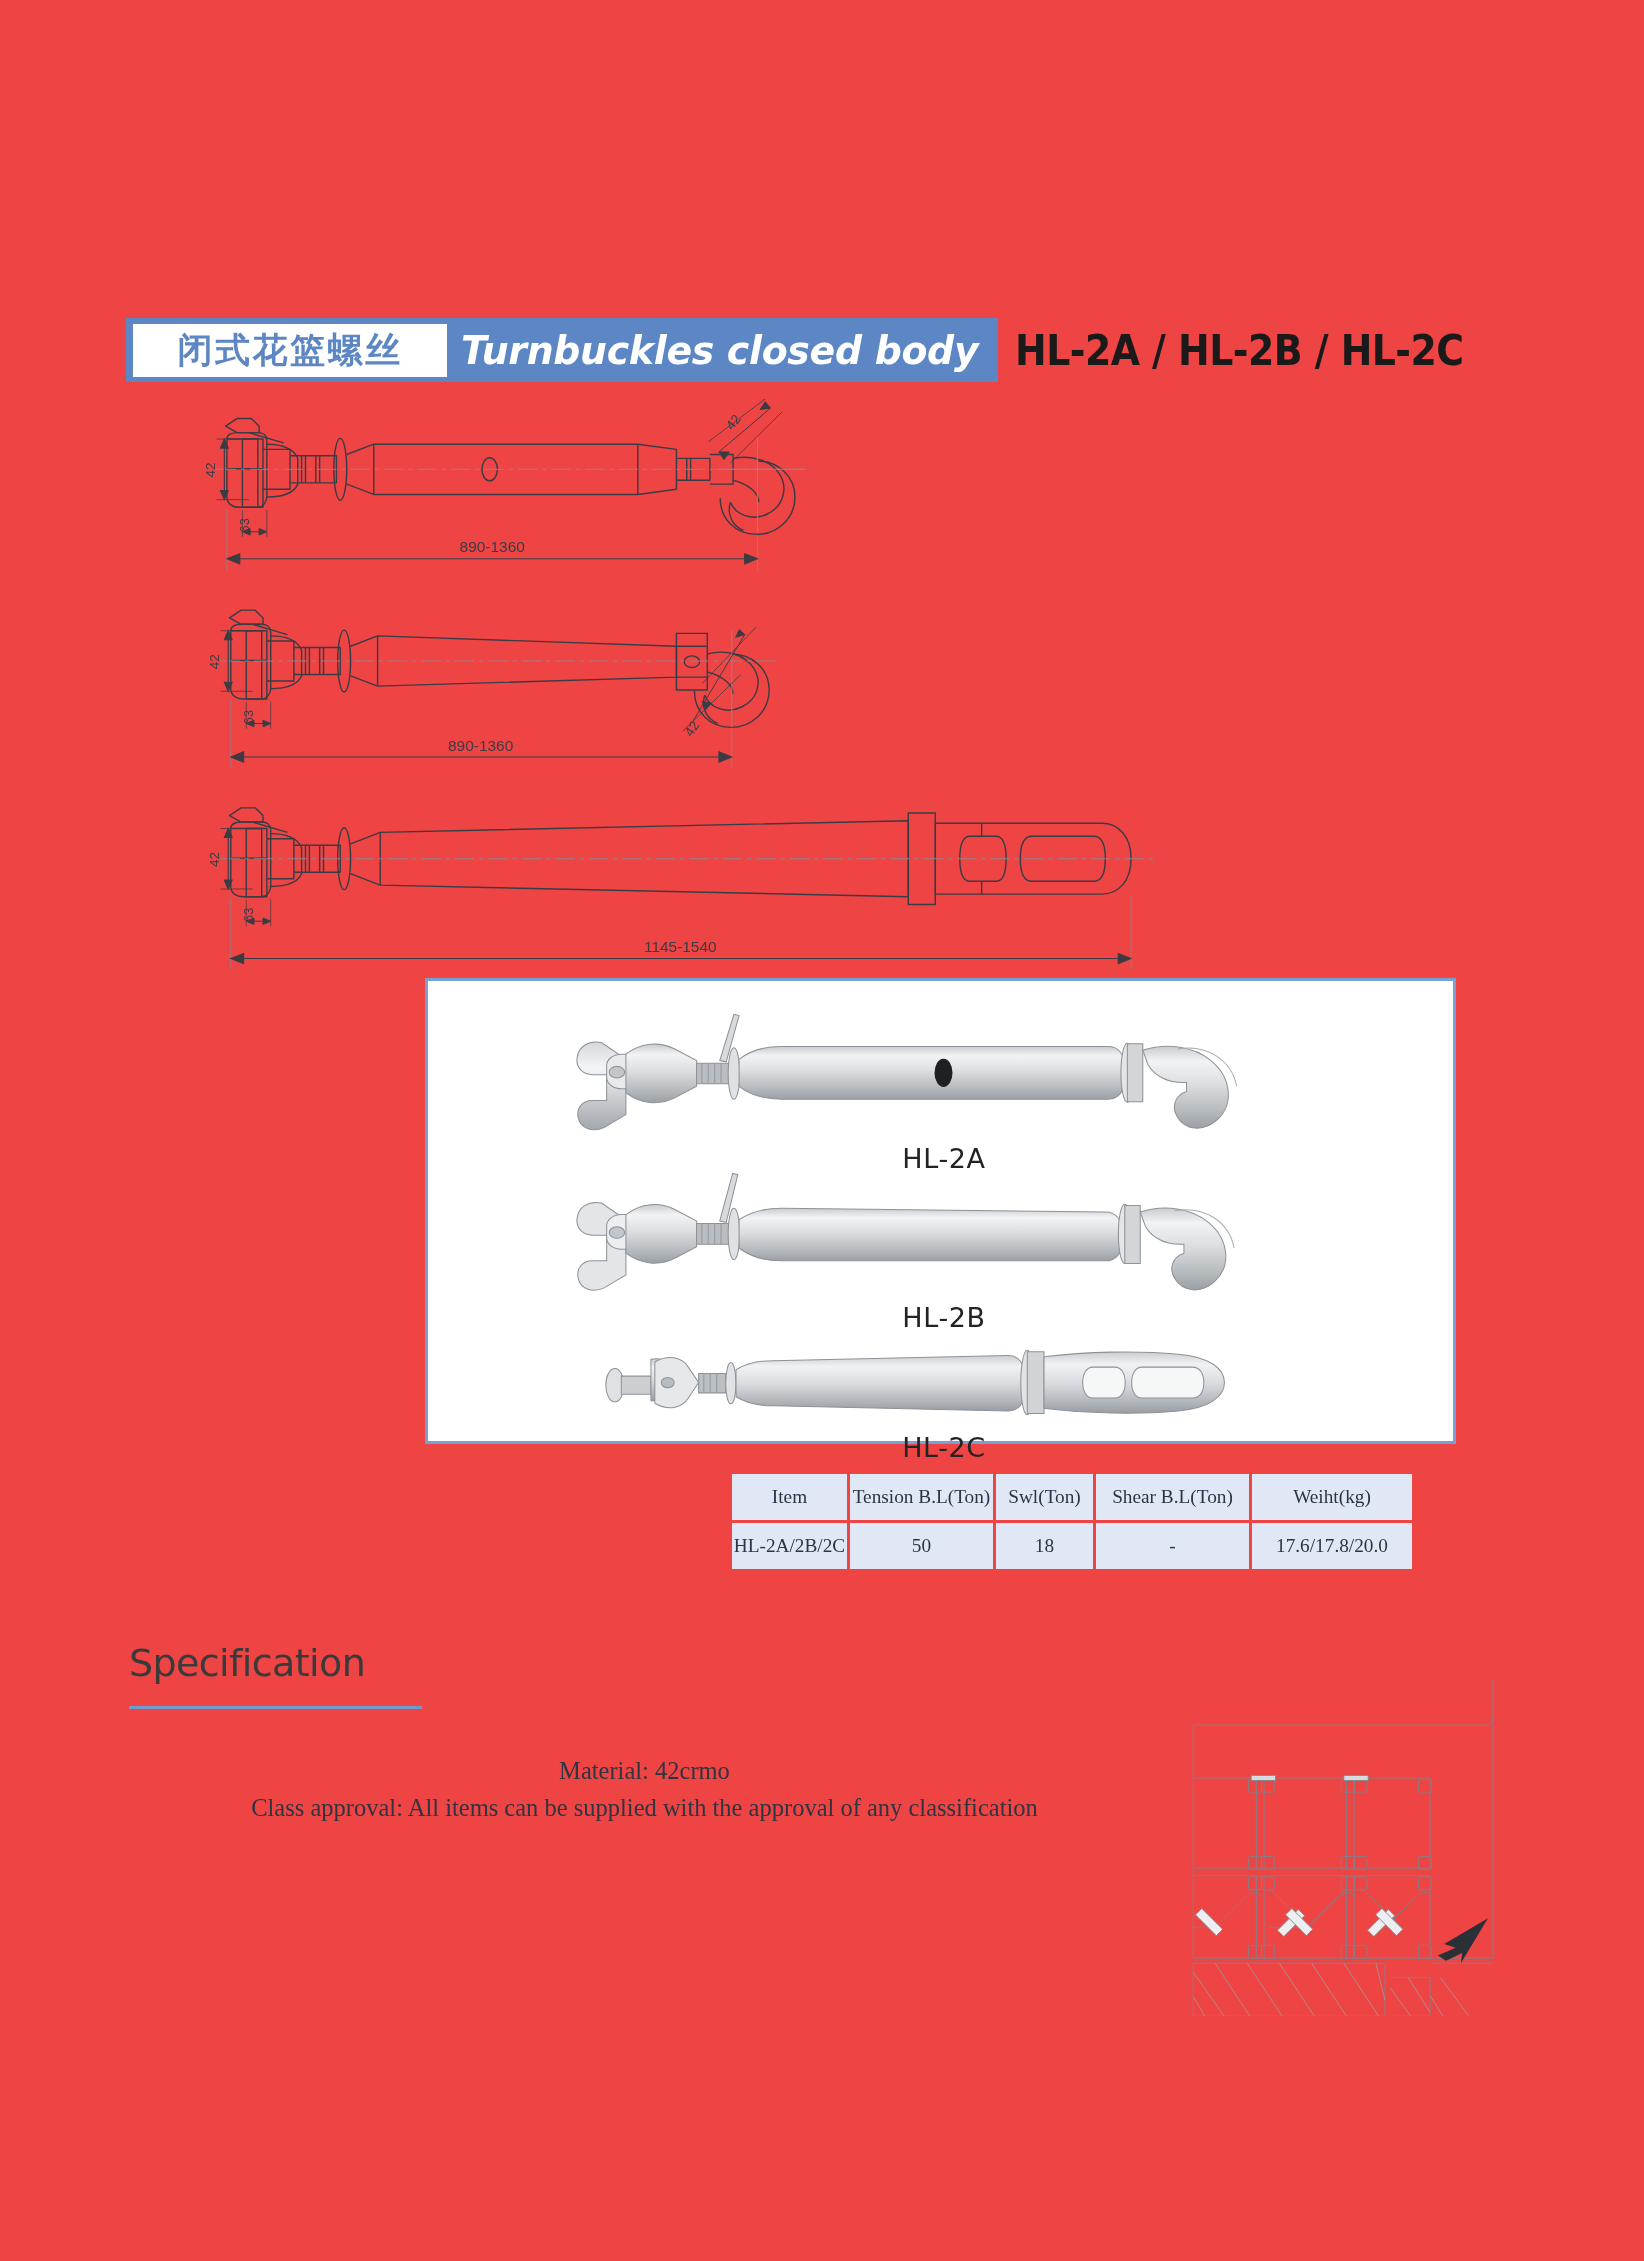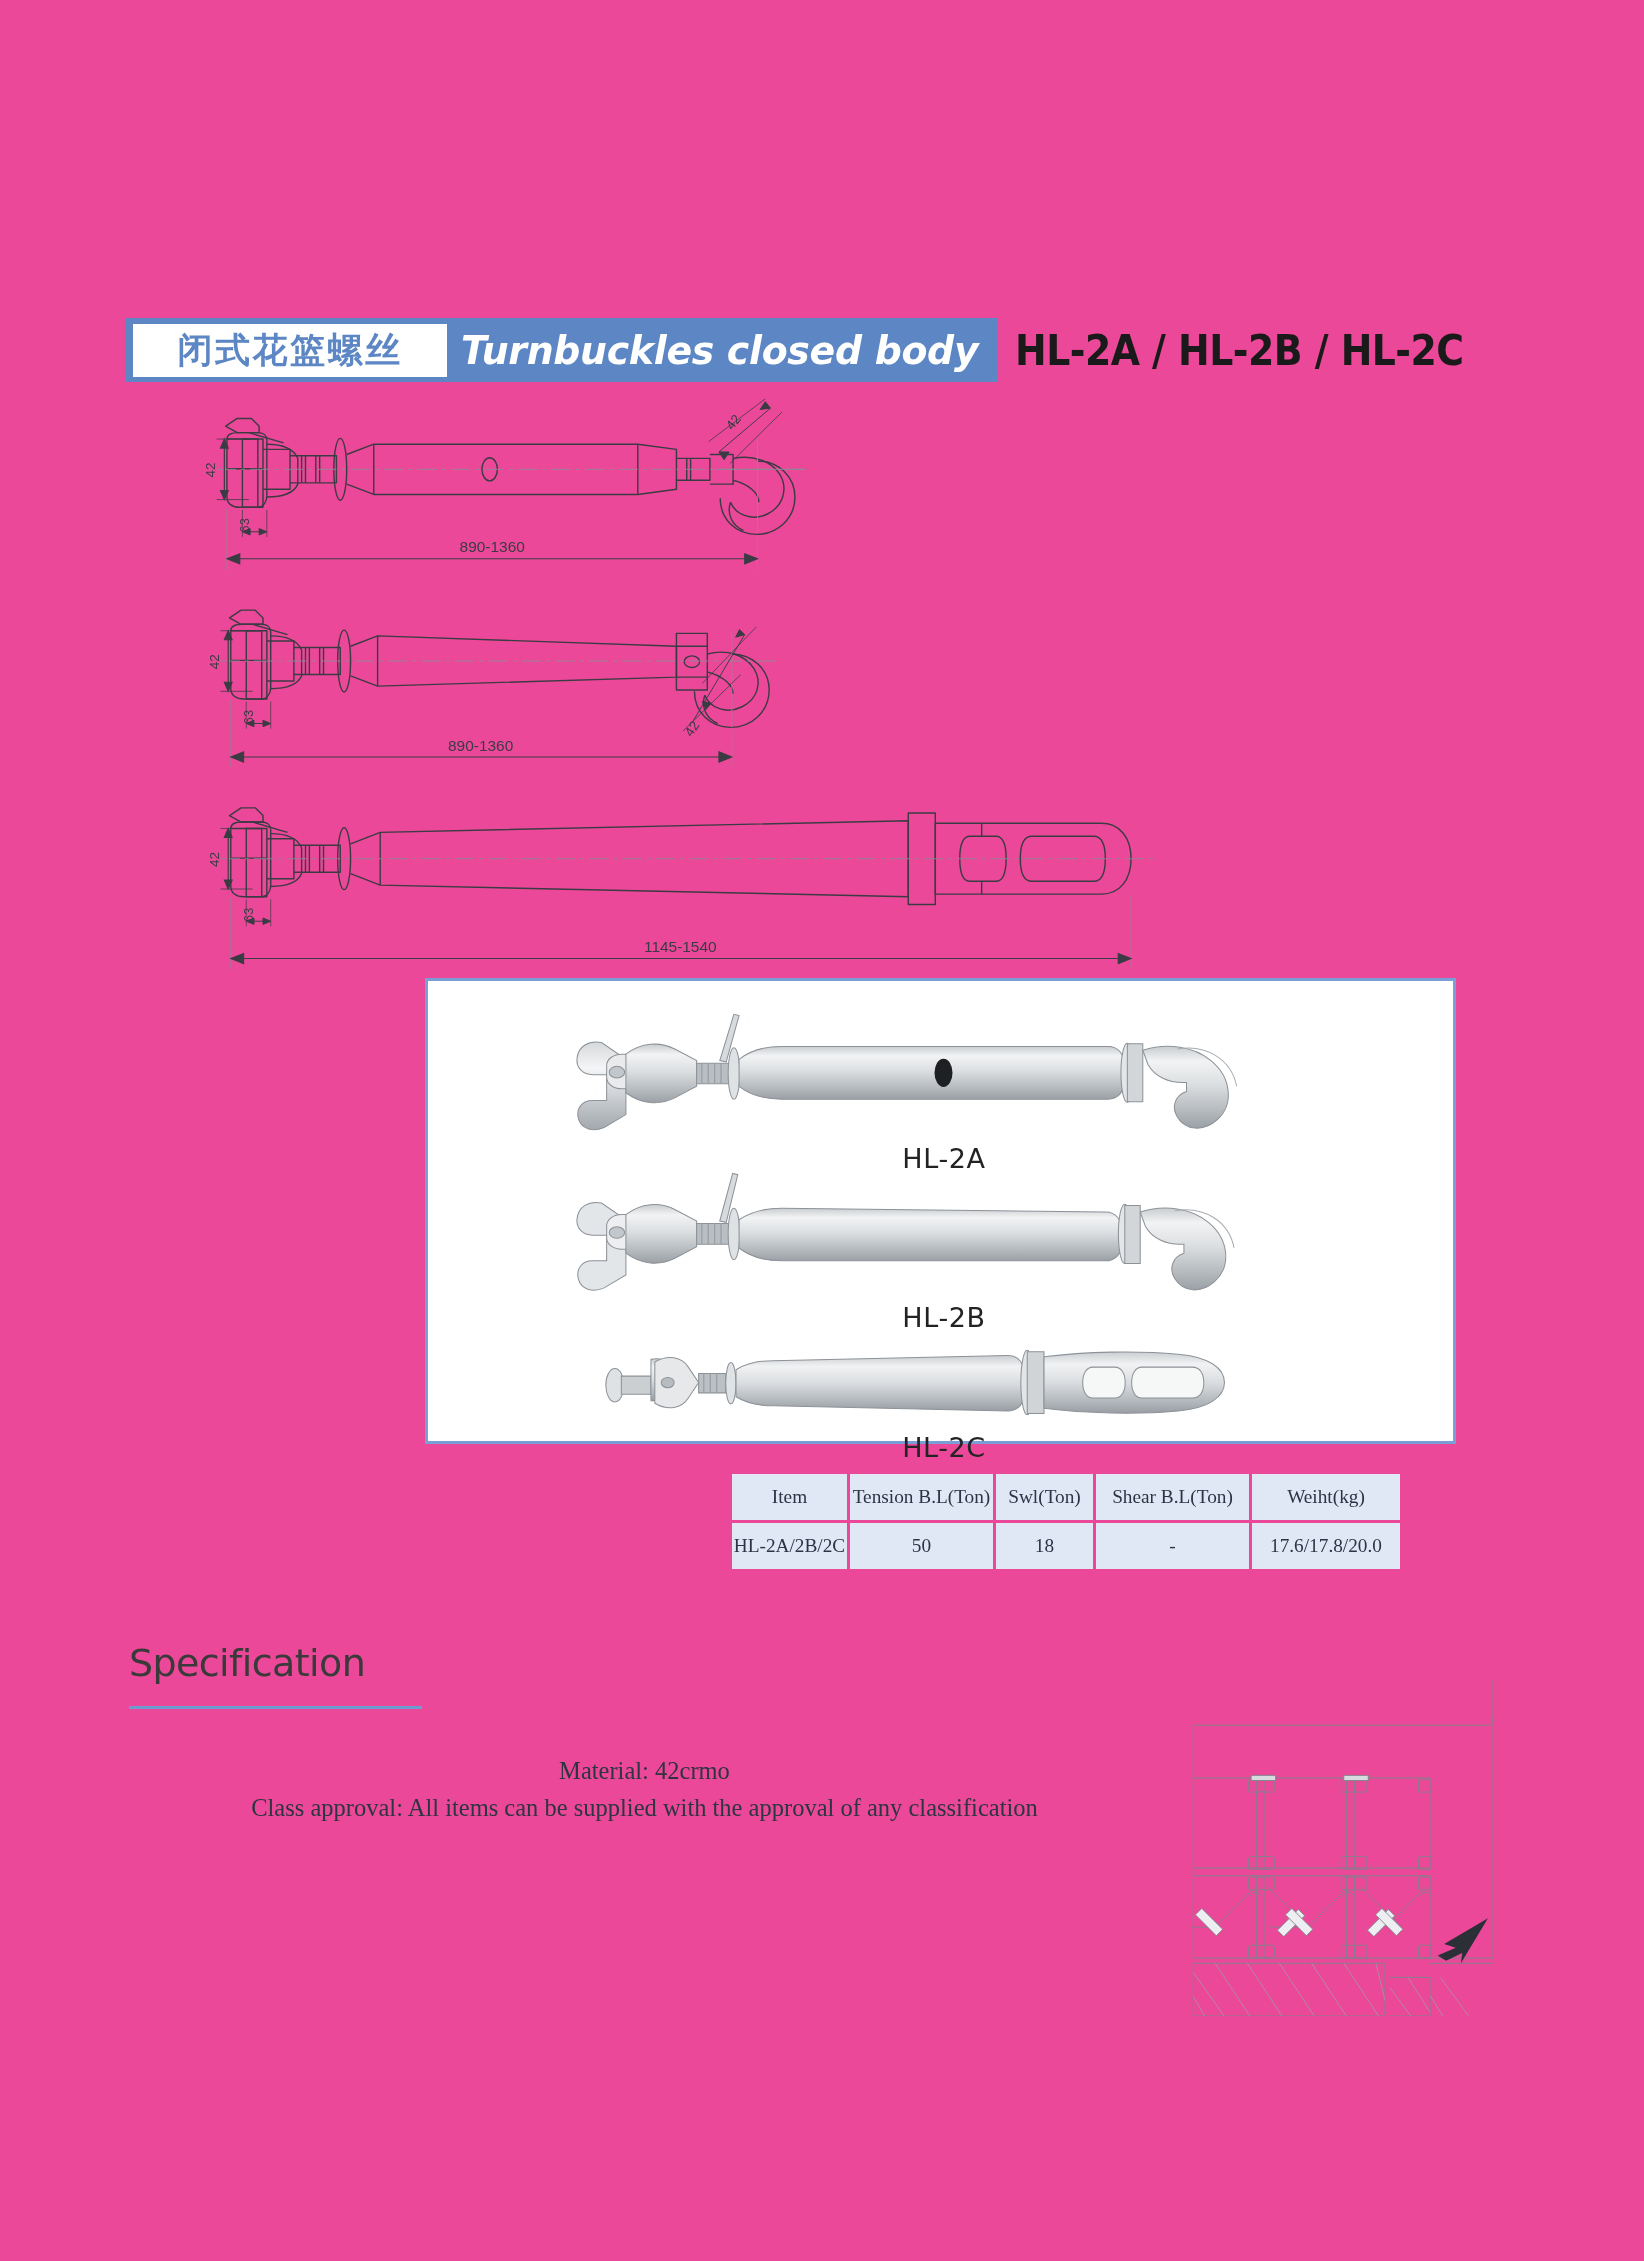--- a/index.html
+++ b/index.html
@@ -2,21 +2,21 @@
 <html style="font-size:10.3px"><head>
 <meta charset="utf-8">
 <title>Turnbuckles closed body HL-2A / HL-2B / HL-2C</title>
 <style>
   html,body{margin:0;padding:0;background:#fff;}
   body{
     width:1644px;height:2261px;position:relative;overflow:hidden;
     font-family:"Liberation Serif", serif;
     background:#fefefe;
   }
-  .page{position:absolute;left:0;top:0;width:1644px;height:2261px;background:#ec4899;}
+  .page{position:absolute;left:0;top:0;width:1644px;height:2261px;background:#ef4444;}
 
   
   #header{position:absolute;left:126px;top:318px;height:70px;width:1372px;}
   #header-bar{
     position:absolute;left:0;top:0;width:872px;height:64px;
     background:#5d87c4;
   }
   #cn-box{
     position:absolute;left:5.2px;top:3.9px;width:318px;height:57px;
     background:#ffffff;border:2.6px solid #5d87c4;
@@ -75,21 +75,21 @@
     font-family:"Liberation Serif", serif;
     color:#2b3545;
     padding:0;
   }
   #spec-table tr.hdr td{height:46px;font-size:19.3px;}
   #spec-table tr.row td{height:46px;font-size:19.3px;}
   .c0{width:115px;}
   .c1{width:143px;margin-top:24px;}
   .c2{width:97px;}
   .c3{width:153px;}
-  .c4{width:148px;}
+  .c4{width:160px;}
 
   
   #spec-heading{
     position:absolute;left:129px;top:1641px;
     font-family:"DejaVu Sans", sans-serif;
     font-weight:400;font-size:38px;color:#3a3a3a;letter-spacing:-0.6px;
   }
   #spec-rule{
     position:absolute;left:129px;top:1706px;width:293px;height:3.2px;
     background:#6f9ad0;

